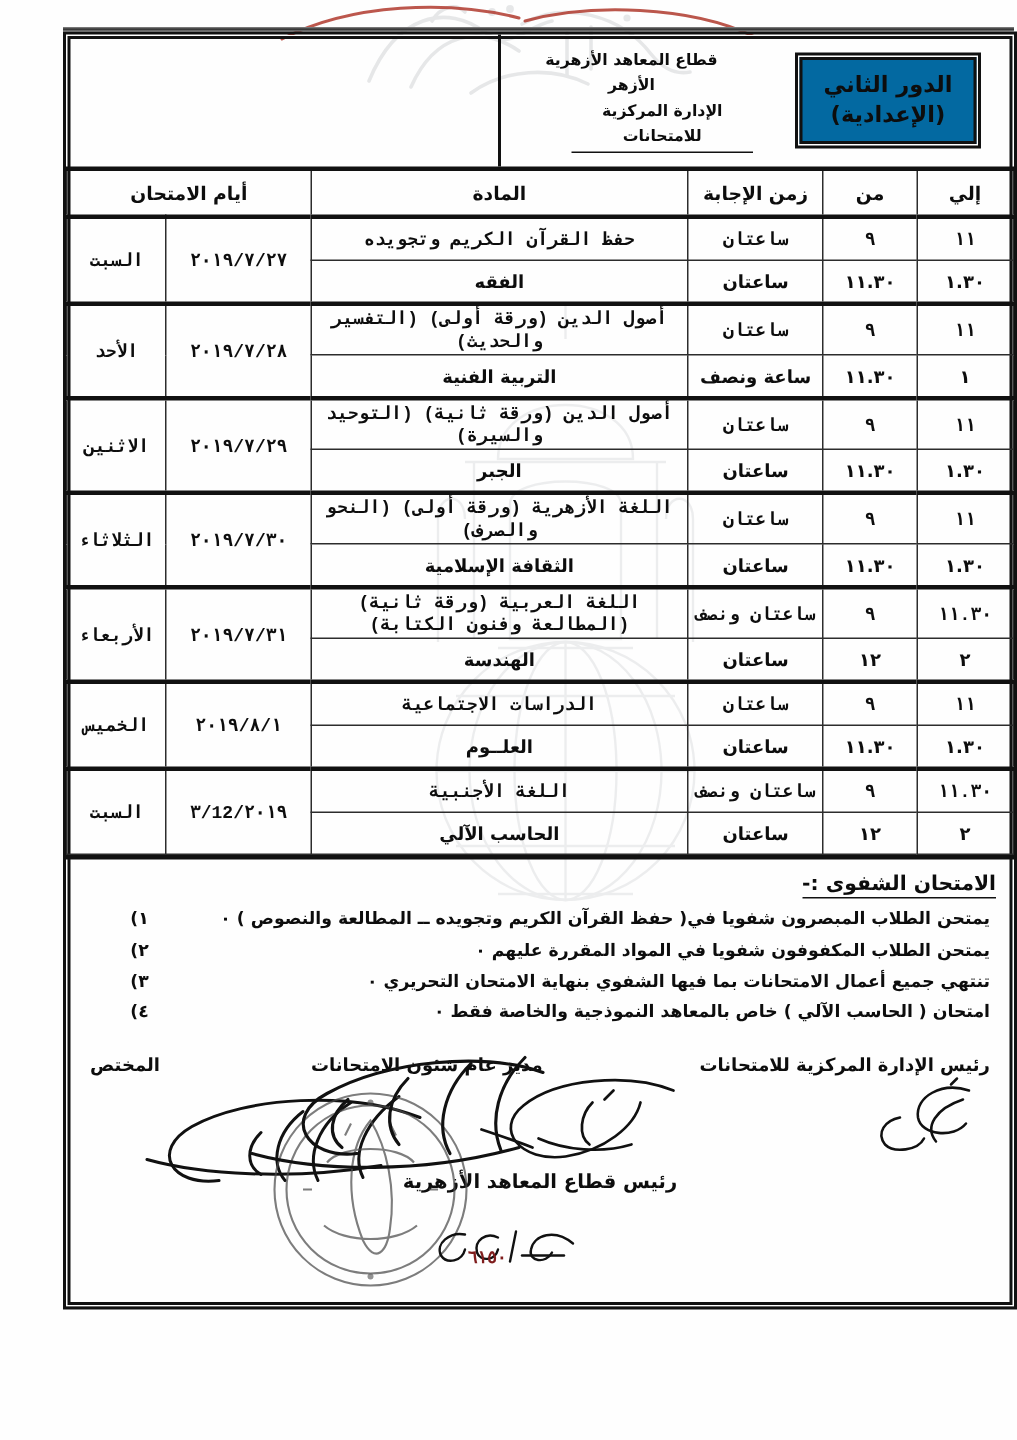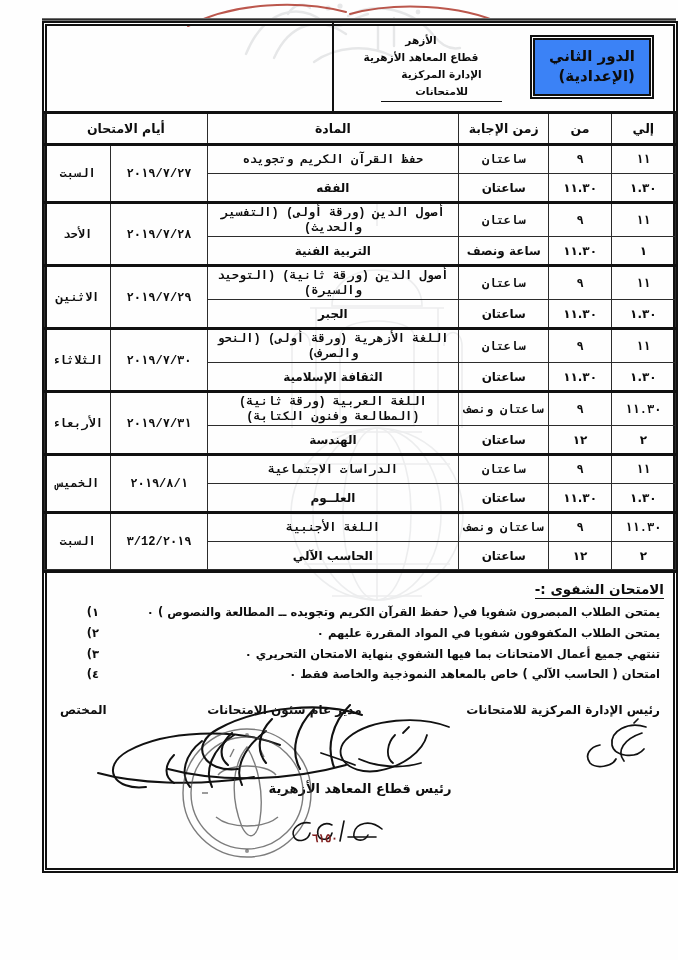--- a/index.html
+++ b/index.html
@@ -104,22 +104,22 @@
     display: flex;
     align-items: center;
     justify-content: center;
     box-sizing: border-box;
     padding: 4px;
   }
   .round-box {
     border: 2px solid #111;
     box-shadow: 0 0 0 1px #fff, 0 0 0 3px #111;
     padding: 7px 14px 9px 14px;
-    text-align: right;
-    background: #3b82f6;
+    text-align: center;
+    background: #0369a1;
   }
   .round-box .r1 { font-size: 15px; font-weight: 700; letter-spacing: .5px; }
   .round-box .r2 { font-size: 15px; font-weight: 700; margin-top: 2px; }
 
   
   table.sched {
     width: 100%;
     border-collapse: collapse;
     table-layout: fixed;
     background: transparent;
@@ -295,22 +295,22 @@
 
       <div class="hdr-round">
         <div class="round-box">
           <div class="r1">الدور الثاني</div>
           <div class="r2">(الإعدادية)</div>
         </div>
       </div>
 
 
       <div class="hdr-org">
+        <div>قطاع المعاهد الأزهرية</div>
         <div>الأزهر</div>
-        <div>قطاع المعاهد الأزهرية</div>
         <div><span class="u">الإدارة المركزية للامتحانات</span></div>
       </div>
 
     </div>
 
     <table class="sched">
       <colgroup>
         <col class="c-to">
           <col class="c-from">
           <col class="c-dur">

